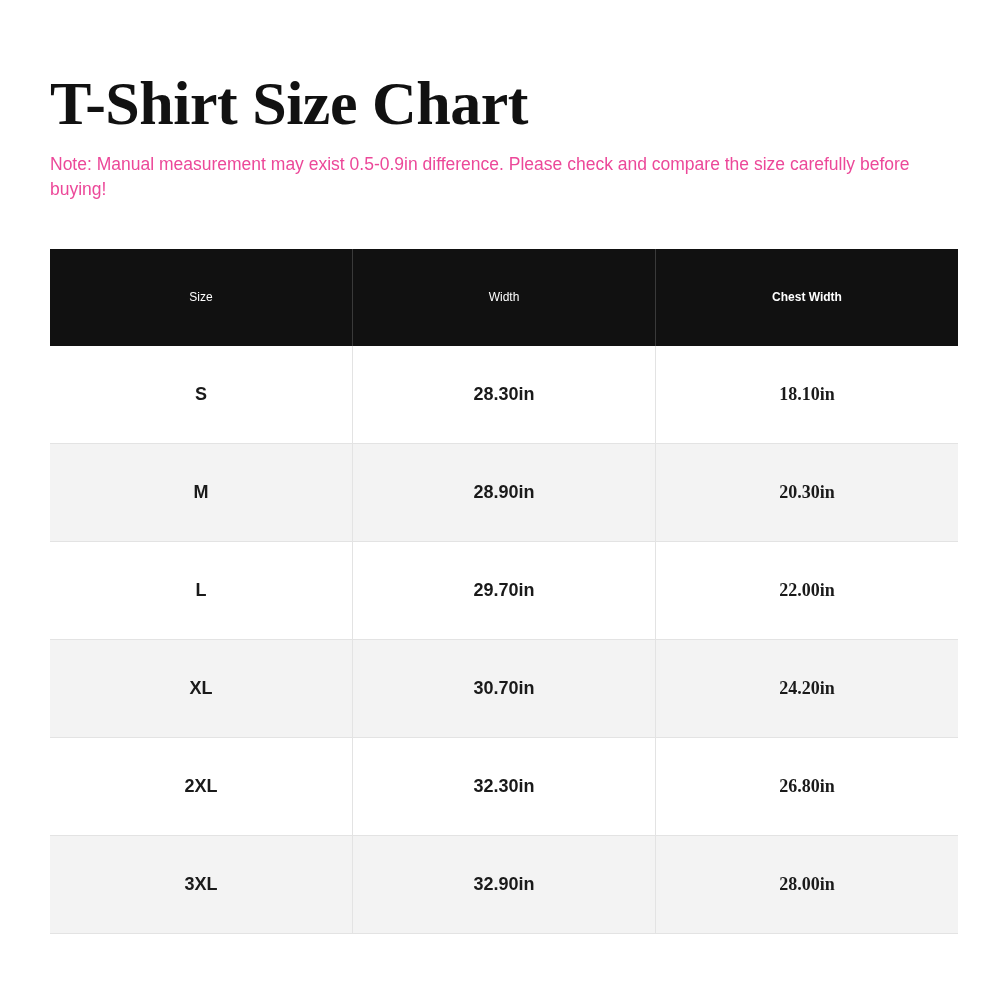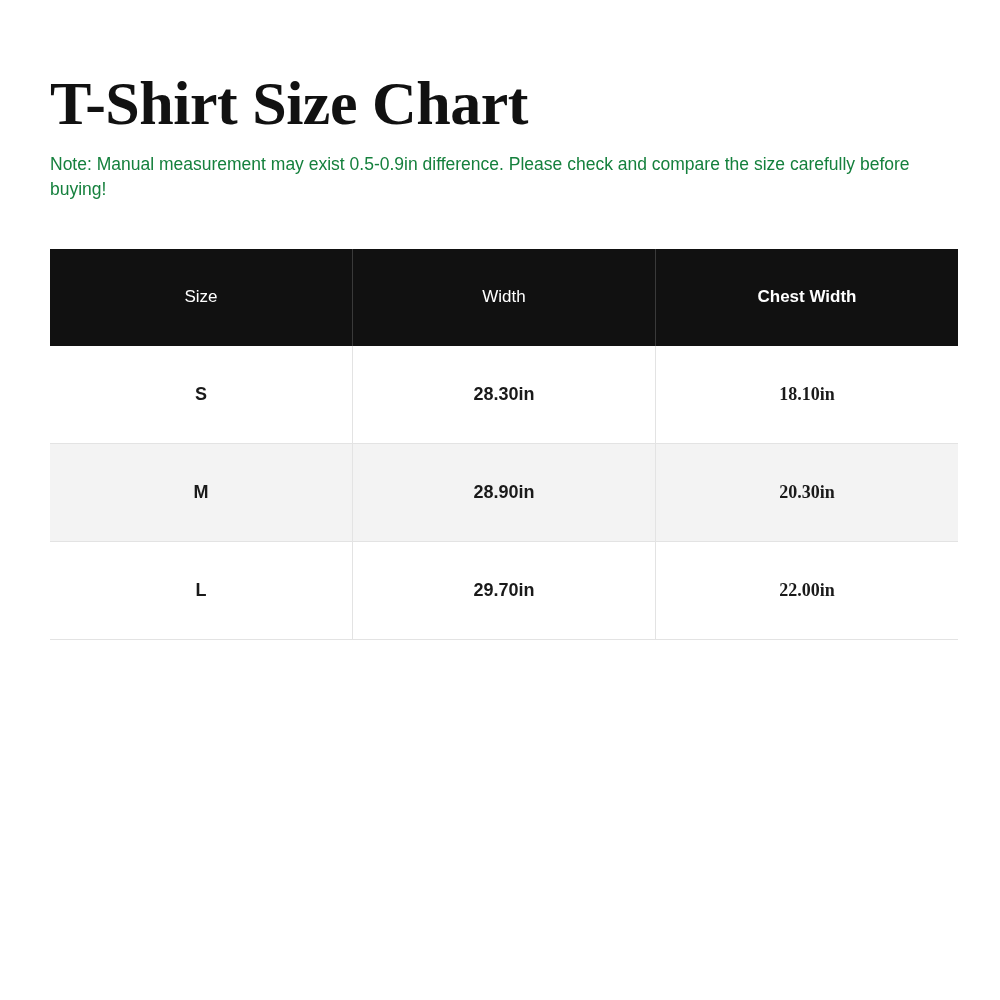--- a/index.html
+++ b/index.html
@@ -26,37 +26,37 @@
     font-size: 62px;
     line-height: 1.0;
     letter-spacing: -0.5px;
     color: #111111;
     margin: 12px 0 0 0;
   }
   .note {
     margin-top: 18px;
     font-size: 17.5px;
     line-height: 1.45;
-    color: #15803d;
+    color: #ec4899;
     max-width: 900px;
     font-family: "Liberation Sans", sans-serif;
   }
   .table-wrap {
     margin-top: 46px;
   }
   table.size-chart {
     border-collapse: collapse;
     width: 900px;
     table-layout: fixed;
   }
   table.size-chart th {
     background: #111111;
     color: #ffffff;
     font-weight: normal;
-    font-size: 17px;
+    font-size: 12px;
     height: 95px;
     text-align: center;
     border-right: 1px solid #3a3a3a;
     margin-top: 10px;
   }
   table.size-chart th:last-child {
     border-right: none;
     font-weight: bold;
   }
   table.size-chart td {
@@ -110,17 +110,32 @@
         <tr>
           <td>M</td>
           <td>28.90in</td>
           <td>20.30in</td>
         </tr>
         <tr>
           <td>L</td>
           <td>29.70in</td>
           <td>22.00in</td>
         </tr>
+        <tr>
+          <td>XL</td>
+          <td>30.70in</td>
+          <td>24.20in</td>
+        </tr>
+        <tr>
+          <td>2XL</td>
+          <td>32.30in</td>
+          <td>26.80in</td>
+        </tr>
+        <tr>
+          <td>3XL</td>
+          <td>32.90in</td>
+          <td>28.00in</td>
+        </tr>
       </tbody>
     </table>
   </div>
 
 </div>
 
 </body></html>

